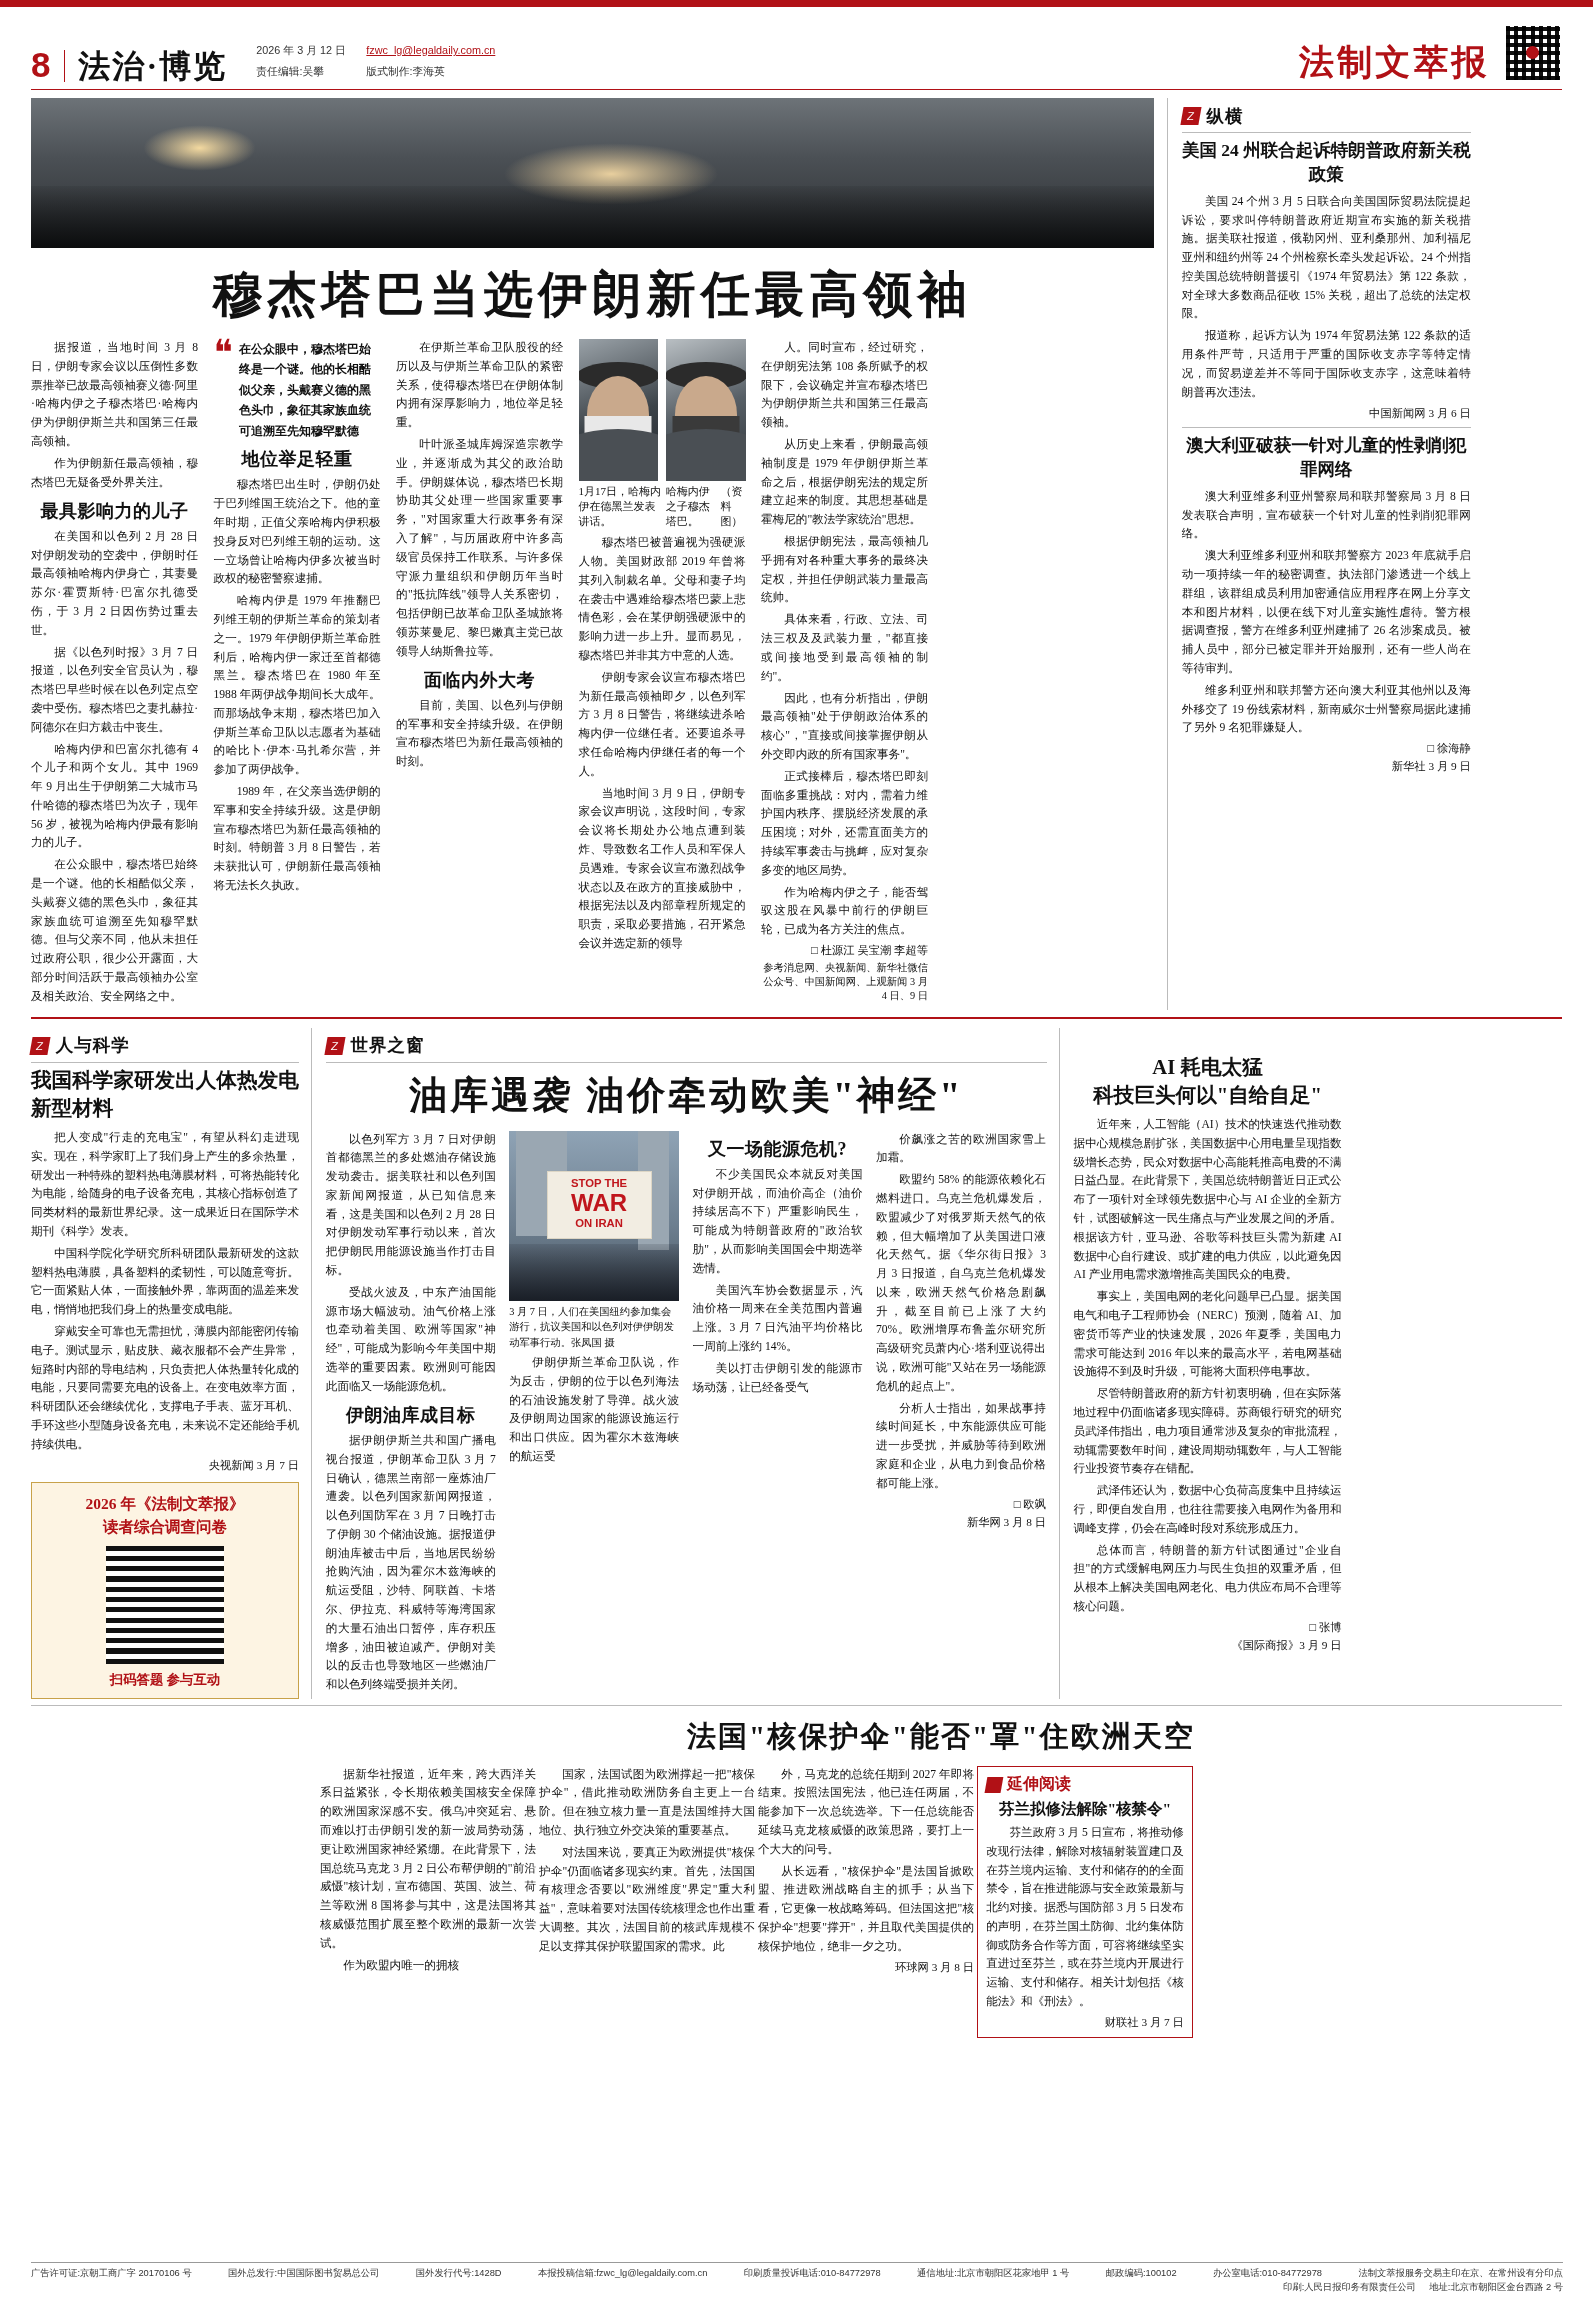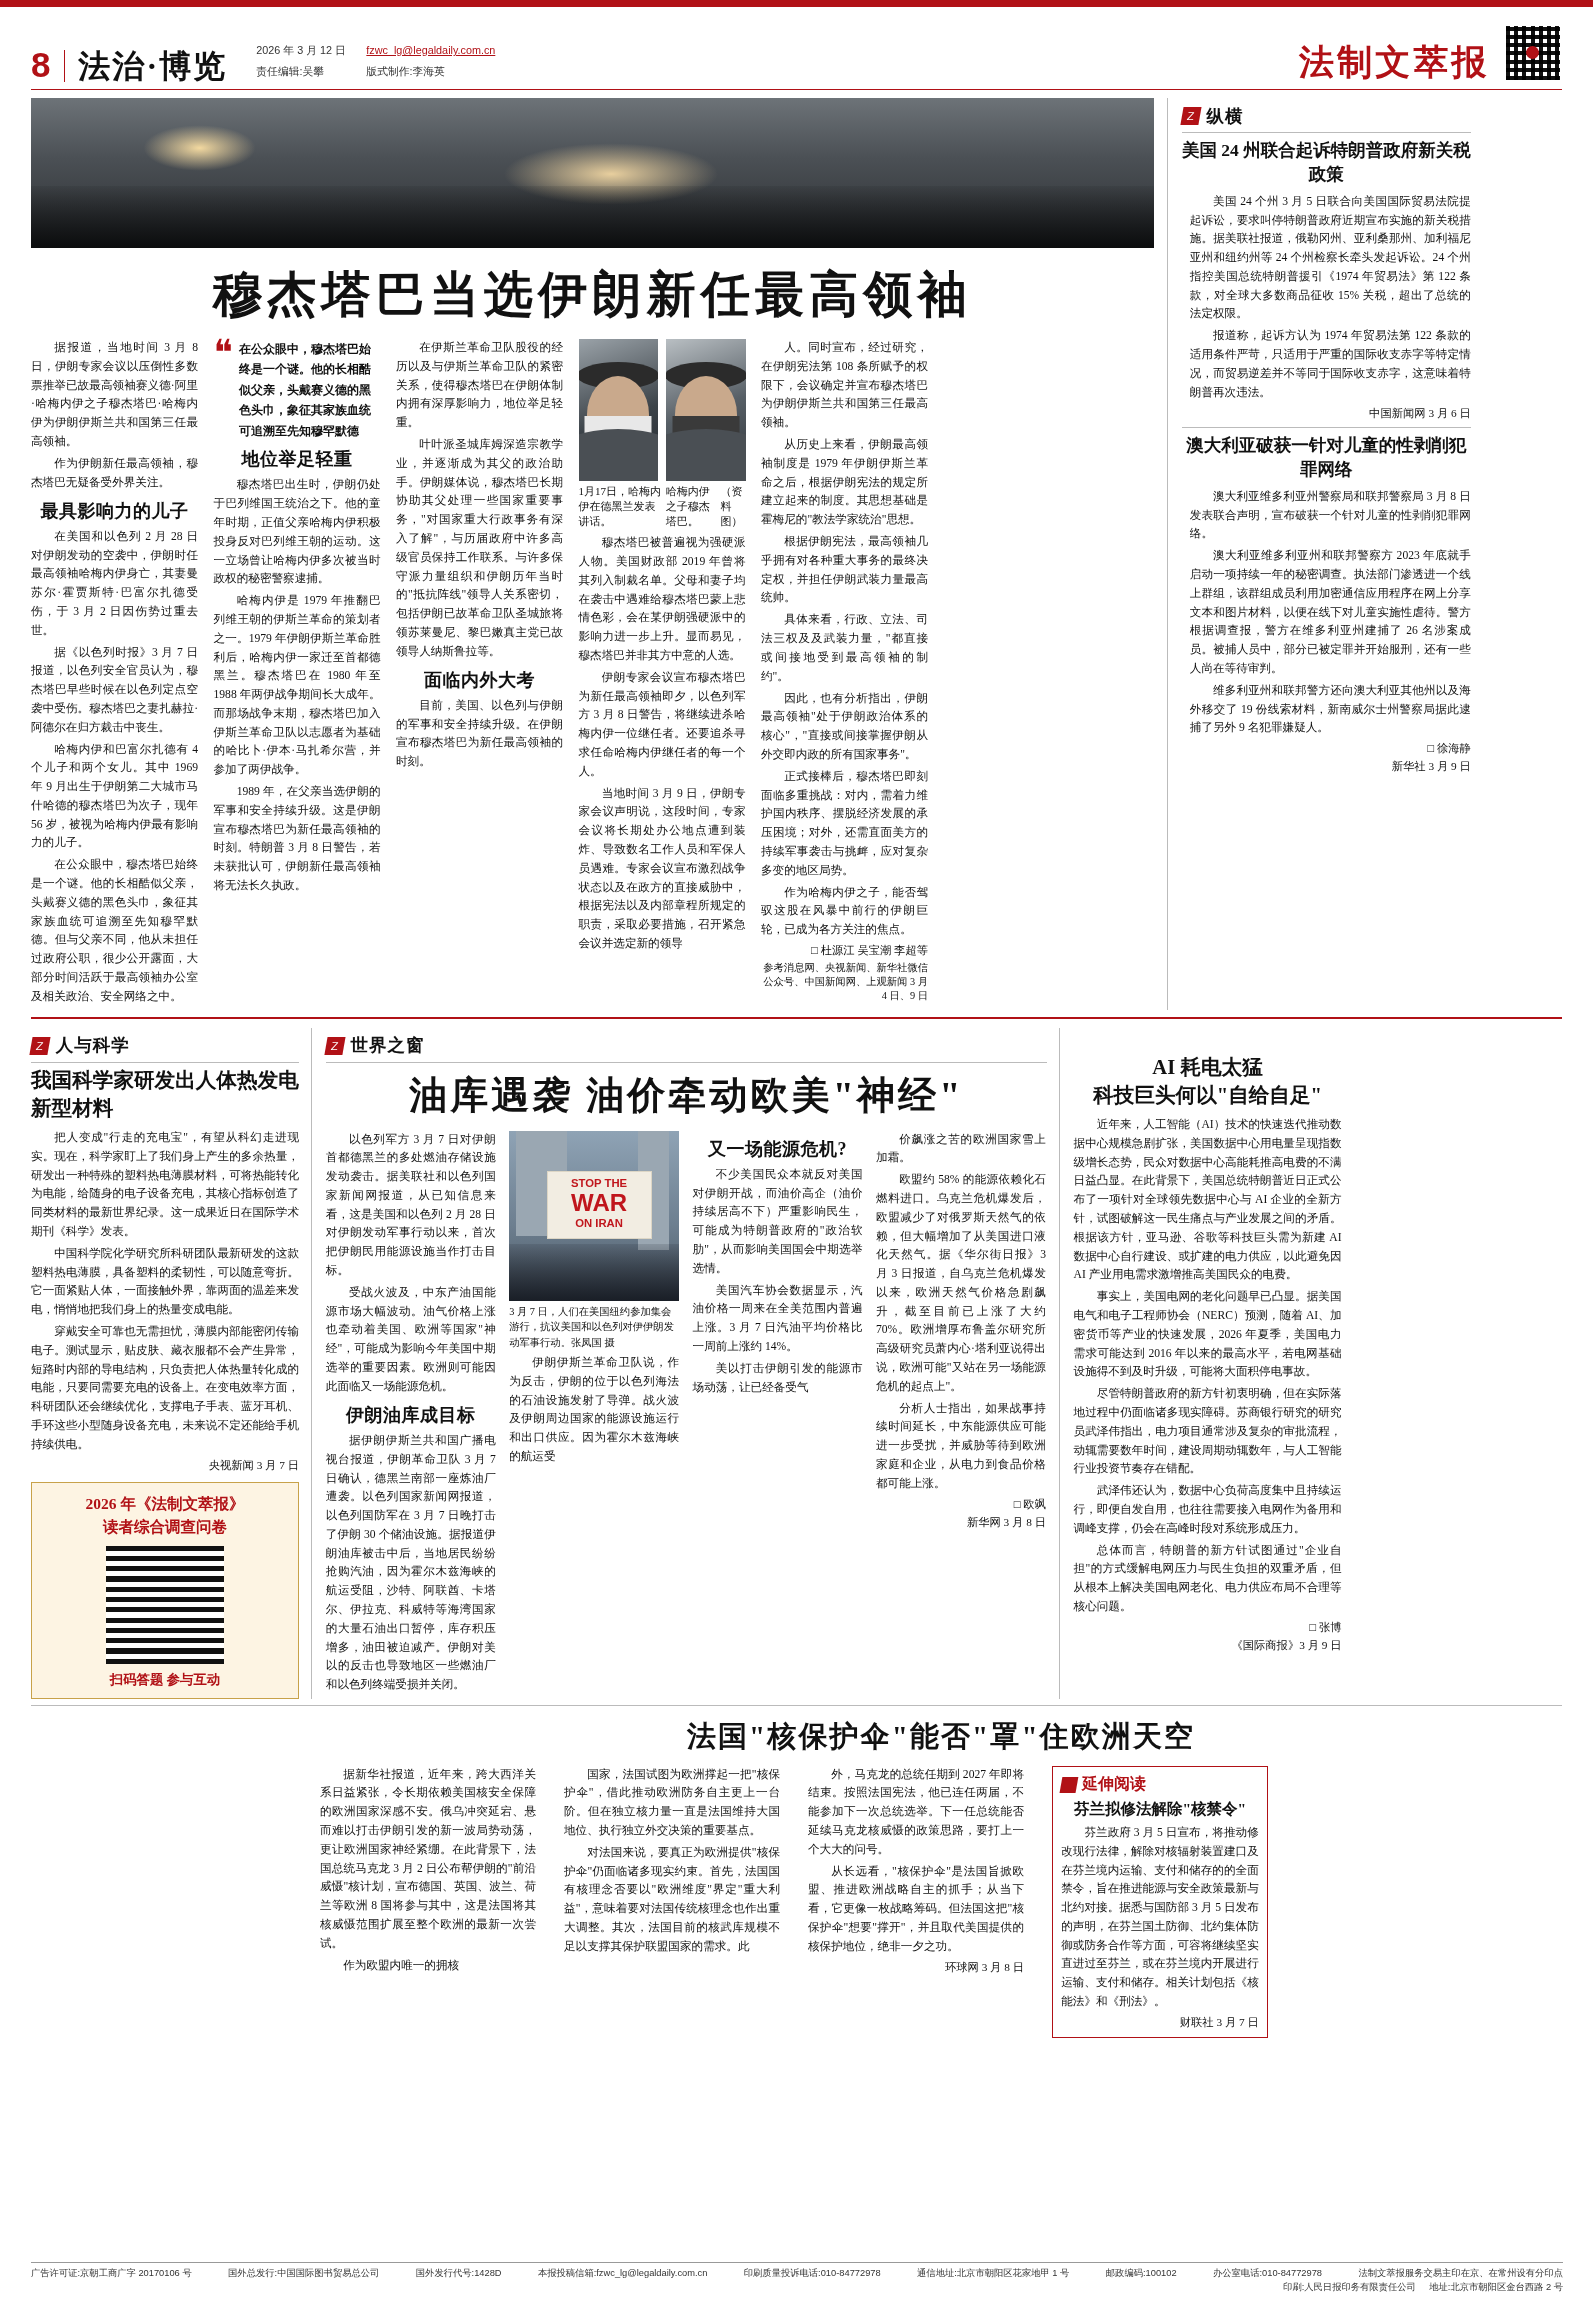--- a/index.html
+++ b/index.html
@@ -51,21 +51,21 @@
   .ph .face{position:absolute;left:50%;top:26%;transform:translateX(-50%);width:62px;height:77px;border-radius:50% 50% 45% 45%;background:#c9a98c;}
   .ph .beard{position:absolute;left:50%;top:54%;transform:translateX(-50%);width:67px;height:57px;border-radius:0 0 60% 60%;background:#e8e8e8;}
   .ph2 .beard{background:#3a3a3a;}
   .ph .turban{position:absolute;left:50%;top:16%;transform:translateX(-50%);width:82px;height:27px;border-radius:50%;background:#2b2b2b;}
   .ph .robe{position:absolute;left:50%;bottom:0;transform:translateX(-50%);width:129px;height:52px;border-radius:50% 50% 0 0;background:#4a4f54;}
   .cap{font-size:10.3px;line-height:1.5;padding-top:3.1px;}
   .cap-row{display:flex;justify-content:space-between;font-size:11px;padding-top:3.1px;}
   
   .rail{width:289px;border-left:0.5px solid #bbb;padding-left:13.4px;}
   .rail h3{font-size:17.5px;font-weight:bold;text-align:center;line-height:1.35;margin:7.2px 0 6.2px;}
-  .rail .col-text{font-size:11.6px;margin-left:8px;}
+  .rail .col-text{font-size:11.6px;}
   
   .band{display:flex;gap:13.4px;margin-top:9.3px;}
   .band .left{width:268px;border-right:0.5px solid #bbb;padding-right:12.4px;}
   .band .mid{width:721px;border-right:0.5px solid #bbb;padding-right:12.4px;}
   .band .right{width:268px;}
   .mid-title{font-size:38px;font-weight:bold;text-align:center;letter-spacing:3.1px;margin:8.2px 0 9.3px;}
   .mid-cols{display:flex;gap:13.4px;}
   .mc{width:170px;}
   .protest{height:170px;position:relative;overflow:hidden;background:linear-gradient(180deg,#8fa3b5,#6d7f90 55%,#4a5560);}
   .protest .bld{position:absolute;top:0;width:31px;background:#9aa7b2;}
@@ -75,21 +75,21 @@
   .section-title-2{font-size:20.6px;font-weight:bold;line-height:1.35;margin:5.2px 0 6.2px;}
   .ad{border:1.5px solid #c8a24a;background:#fdf4e3;padding:9.3px;margin-top:9.3px;text-align:center;}
   .ad .a1{font-size:15.5px;color:#b11116;font-weight:bold;line-height:1.5;}
   .ad .qrbig{width:118px;height:118px;margin:7.2px auto;background:
      repeating-linear-gradient(0deg,#111 0 5.2px,#fff 5.2px 10.3px),
      repeating-linear-gradient(90deg,#111 0 5.2px,transparent 5.2px 10.3px);}
   .ad .a2{font-size:13.4px;color:#b11116;font-weight:bold;}
   
   .band2{display:flex;gap:13.4px;margin-top:5.2px;}
   .b2-title{font-size:29px;font-weight:bold;text-align:center;letter-spacing:2.1px;margin:7.2px 0 8.2px;}
-  .b2-cols{display:flex;gap:28px;}
+  .b2-cols{display:flex;gap:3px;}
   .b2c{width:216px;}
   .box-red{border:1px solid #b11116;padding:7.2px 8.2px;}
   .box-red .bh{display:flex;align-items:center;gap:5.2px;margin-bottom:4.1px;}
   .box-red .bh .m{width:15.5px;height:15.5px;background:#b11116;transform:skewX(-10deg);}
   .box-red .bh .t{font-size:16px;font-weight:bold;color:#b11116;}
   .box-red .bt{font-size:15.5px;font-weight:bold;text-align:center;margin-bottom:4.1px;}
   
   .footer{position:absolute;left:31px;bottom:13.4px;width:1532px;}
   .footer .line{height:0.5px;background:#999;margin-bottom:4.1px;}
   .footer .row{display:flex;justify-content:space-between;font-family:"Liberation Sans",sans-serif;font-size:9.3px;color:#333;}

